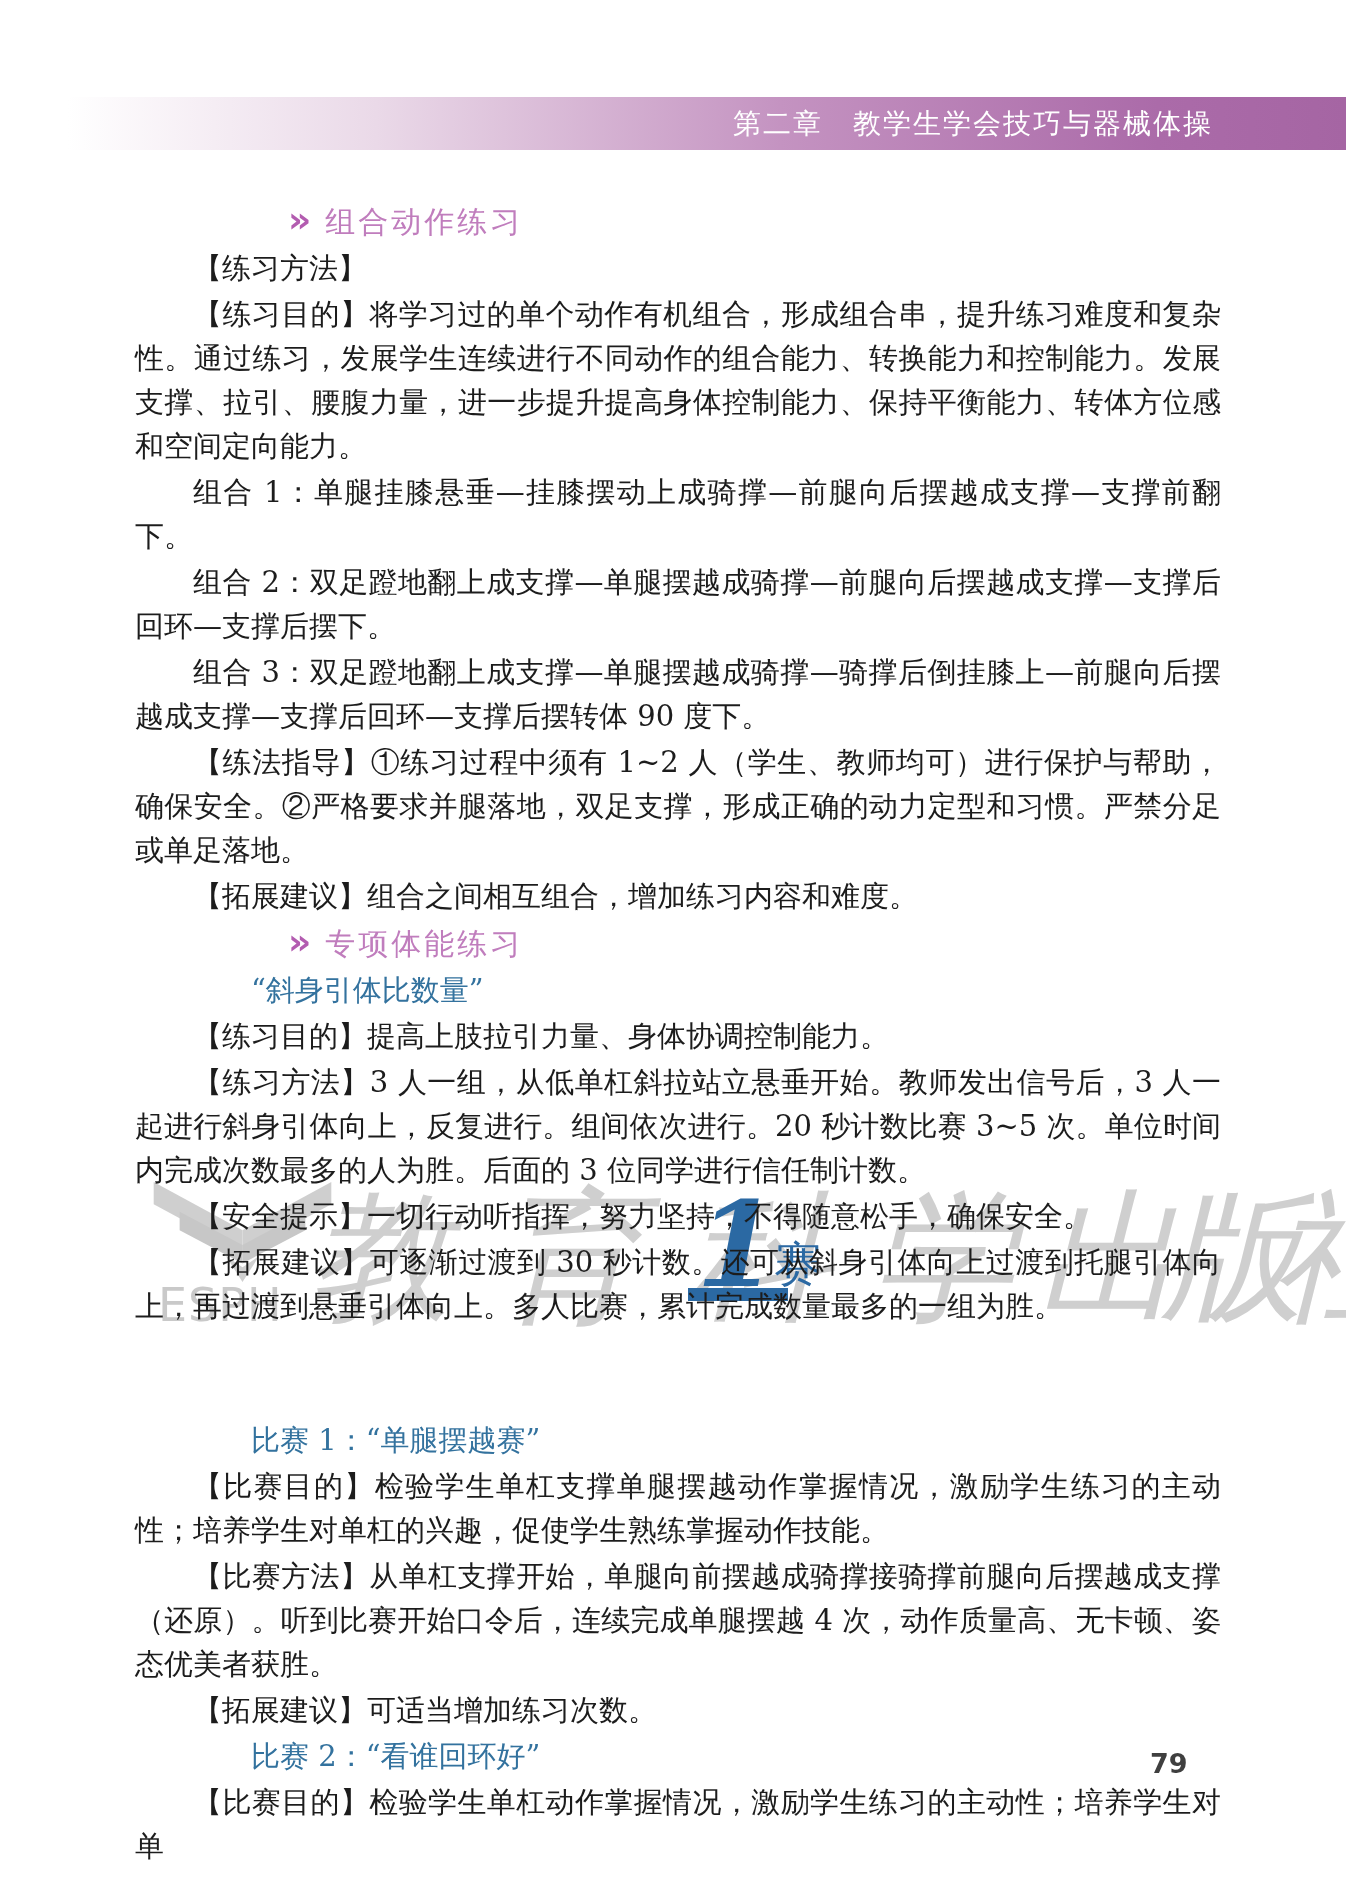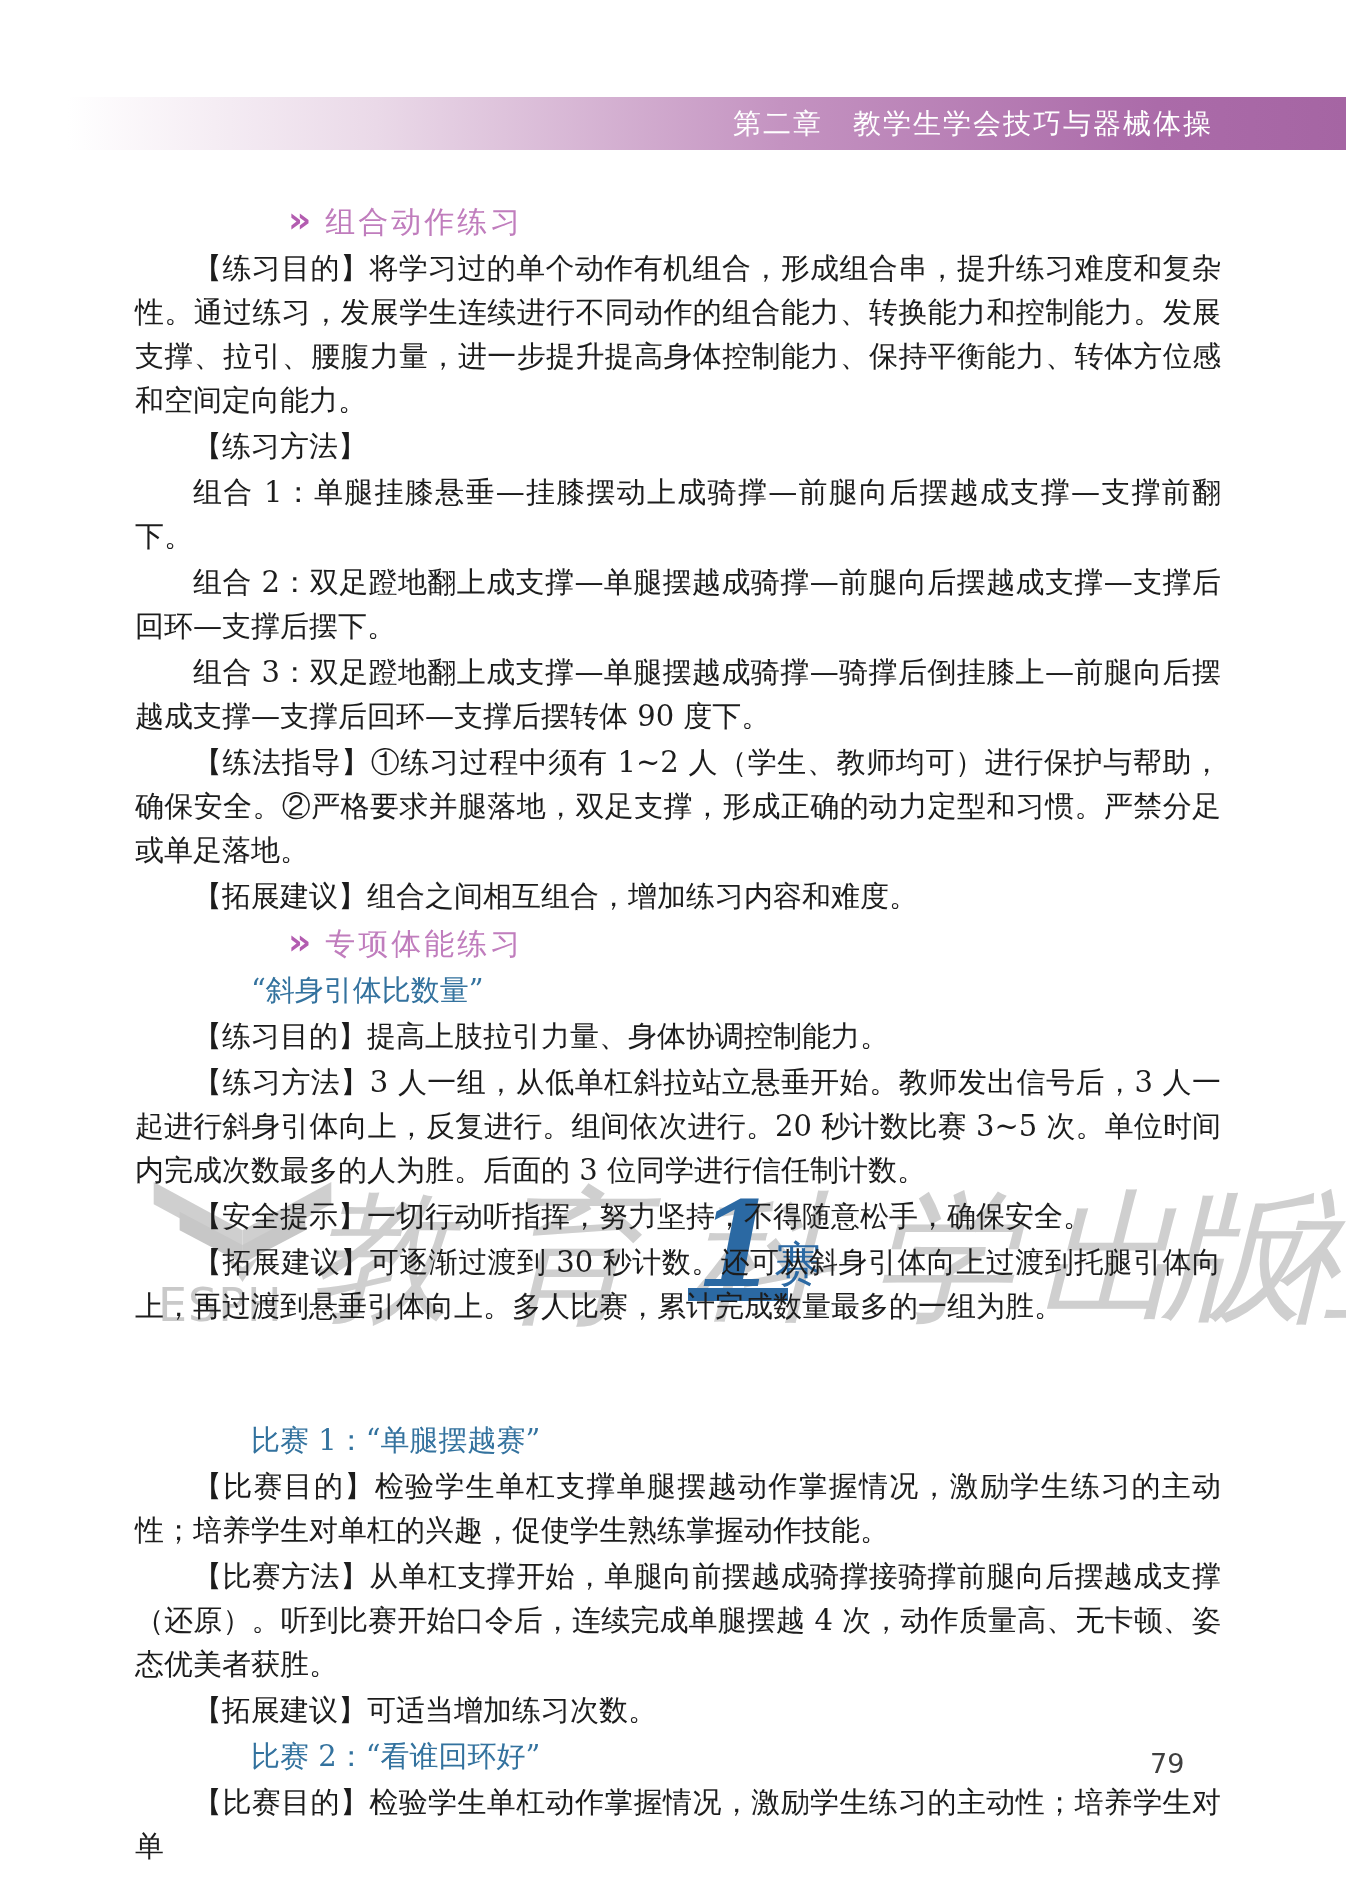--- a/index.html
+++ b/index.html
@@ -71,20 +71,21 @@
   }
   .big-marker .lab{
     position:absolute;left:86px;top:40px;
     font-size:47px;line-height:47px;color:#2b69a3;
   }
   
   .page-num{
     position:absolute;left:1150px;top:1748px;
     font-size:27px;color:#3f3f3f;
     font-family:"DejaVu Sans","Liberation Sans",sans-serif;
+    font-weight:bold;
   }
 </style>
 </head>
 <body>
 
 <div class="page">
 
   <div class="chapter-bar">
     <div class="title">第二章　教学生学会技巧与器械体操</div>
   </div>
@@ -108,22 +109,22 @@
   </div>
 
   <div class="big-marker">
     <span class="num">1</span>
     <span class="bar"></span>
     <span class="lab">赛</span>
   </div>
 
   <div class="content">
     <p class="sec-head"><span class="chev">»</span><span>组合动作练习</span></p>
+    <p>【练习方法】</p>
     <p>【练习目的】将学习过的单个动作有机组合，形成组合串，提升练习难度和复杂性。通过练习，发展学生连续进行不同动作的组合能力、转换能力和控制能力。发展支撑、拉引、腰腹力量，进一步提升提高身体控制能力、保持平衡能力、转体方位感和空间定向能力。</p>
-    <p>【练习方法】</p>
     <p>组合 1：单腿挂膝悬垂—挂膝摆动上成骑撑—前腿向后摆越成支撑—支撑前翻下。</p>
     <p>组合 2：双足蹬地翻上成支撑—单腿摆越成骑撑—前腿向后摆越成支撑—支撑后回环—支撑后摆下。</p>
     <p>组合 3：双足蹬地翻上成支撑—单腿摆越成骑撑—骑撑后倒挂膝上—前腿向后摆越成支撑—支撑后回环—支撑后摆转体 90 度下。</p>
     <p>【练法指导】①练习过程中须有 1~2 人（学生、教师均可）进行保护与帮助，确保安全。②严格要求并腿落地，双足支撑，形成正确的动力定型和习惯。严禁分足或单足落地。</p>
     <p>【拓展建议】组合之间相互组合，增加练习内容和难度。</p>
 
     <p class="sec-head"><span class="chev">»</span><span>专项体能练习</span></p>
     <p class="blue-line">“斜身引体比数量”</p>
     <p>【练习目的】提高上肢拉引力量、身体协调控制能力。</p>
     <p>【练习方法】3 人一组，从低单杠斜拉站立悬垂开始。教师发出信号后，3 人一起进行斜身引体向上，反复进行。组间依次进行。20 秒计数比赛 3~5 次。单位时间内完成次数最多的人为胜。后面的 3 位同学进行信任制计数。</p>

